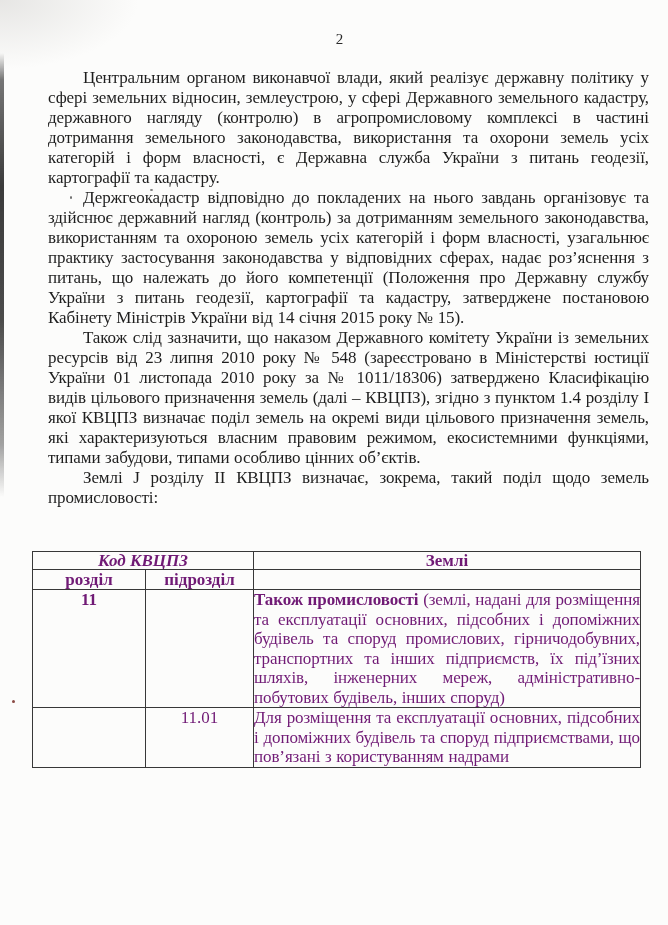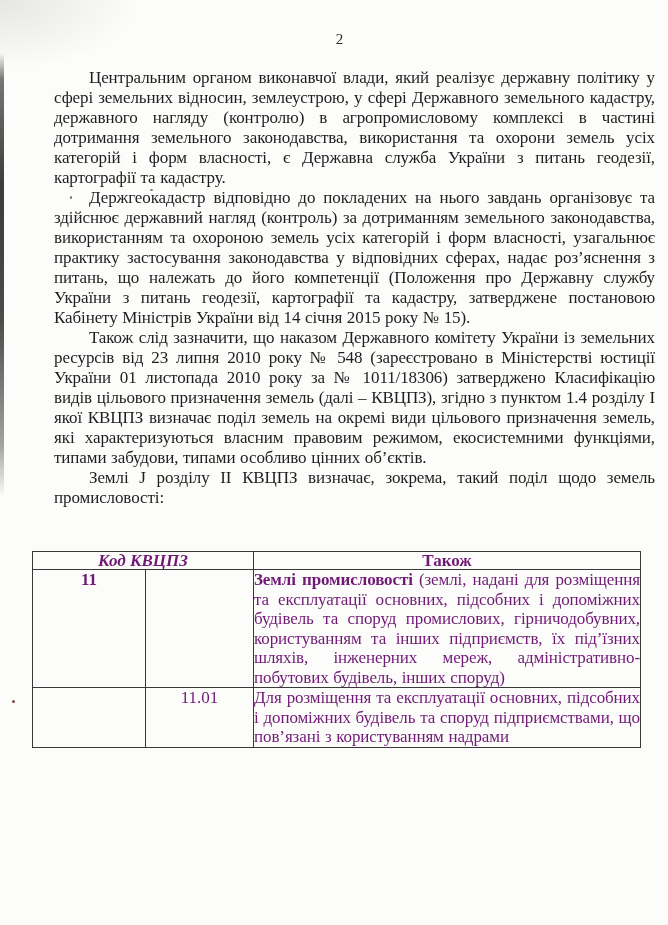--- a/index.html
+++ b/index.html
@@ -52,21 +52,21 @@
     width: 601px;
     text-align: center;
     font-size: 15px;
     line-height: 16px;
     color: #2a2a2a;
   }
 
   
   .body-text {
     position: absolute;
-    left: 54px;
+    left: 48px;
     top: 68px;
     width: 601px;
   }
   .para {
     margin: 0;
     font-size: 17px;
     line-height: 20px;
     text-align: justify;
     text-indent: 35px;
     word-spacing: .5px;
@@ -127,26 +127,31 @@
 
   <table class="kv">
     <colgroup>
       <col style="width:113px">
       <col style="width:108px">
       <col style="width:387px">
     </colgroup>
     <tbody>
       <tr class="h1">
         <td class="th code-h" colspan="2">Код КВЦПЗ</td>
-        <td class="th">Також</td>
+        <td class="th">Землі</td>
+      </tr>
+      <tr class="h2">
+        <td class="th">розділ</td>
+        <td class="th">підрозділ</td>
+        <td class="th"></td>
       </tr>
       <tr>
         <td class="code rozdil">11</td>
         <td class="code"></td>
-        <td class="name"><span class="bold">Землі промисловості</span><span> (землі, надані для розміщення та експлуатації основних, підсобних і допоміжних будівель та споруд промислових, гірничодобувних, користуванням та інших підприємств, їх під’їзних шляхів, інженерних мереж, адміністративно-побутових будівель, інших споруд)</span></td>
+        <td class="name"><span class="bold">Також промисловості</span><span> (землі, надані для розміщення та експлуатації основних, підсобних і допоміжних будівель та споруд промислових, гірничодобувних, транспортних та інших підприємств, їх під’їзних шляхів, інженерних мереж, адміністративно-побутових будівель, інших споруд)</span></td>
       </tr>
       <tr>
         <td class="code rozdil"></td>
         <td class="code">11.01</td>
         <td class="name"><span class="bold"></span><span>Для розміщення та експлуатації основних, підсобних і допоміжних будівель та споруд підприємствами, що пов’язані з користуванням надрами</span></td>
       </tr>
     </tbody>
   </table>
 
 </div>

